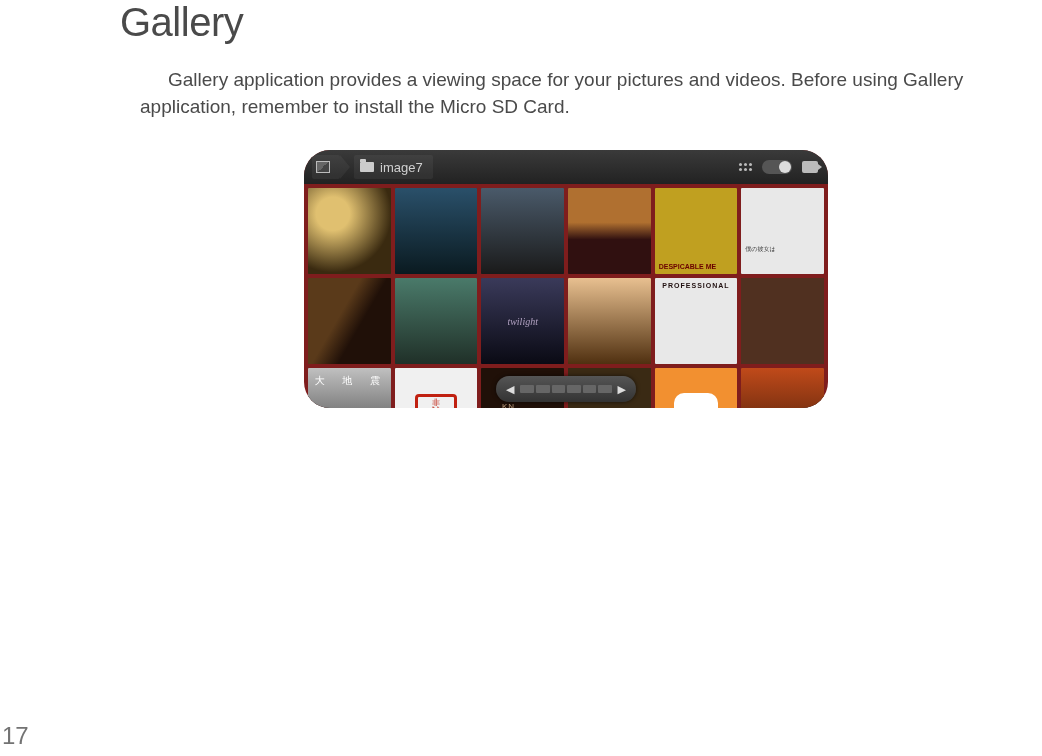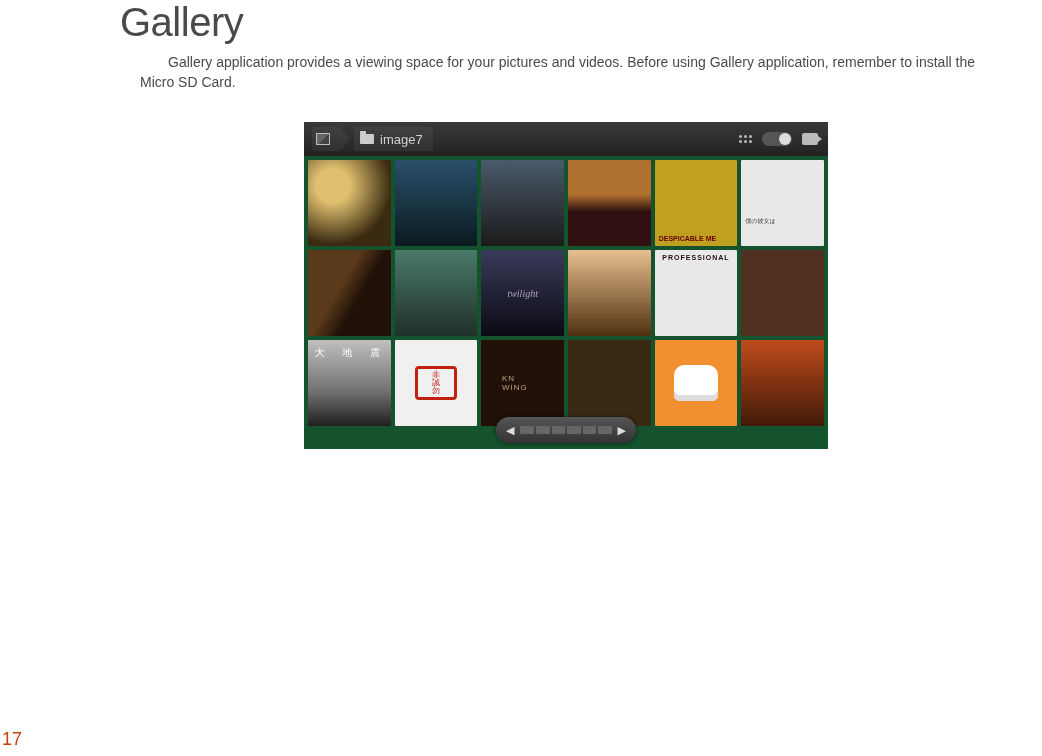--- a/index.html
+++ b/index.html
@@ -14,43 +14,44 @@
   }
   .page {
     padding: 0 30px 0 120px;
   }
   .title {
     font-size: 40px;
     font-weight: 300;
     letter-spacing: -0.5px;
     color: #4a4a4a;
     margin-top: 0;
-    margin-bottom: 8px;
+    margin-bottom: 22px;
     font-stretch: condensed;
   }
   .para {
-    font-size: 14px;
+    font-size: 19px;
     line-height: 1.4;
     color: #4a4a4a;
     margin-bottom: 16px;
     text-indent: 28px;
     font-stretch: condensed;
     padding: 0 20px;
   }
   .screenshot-wrap {
     display: flex;
     justify-content: center;
     margin-top: 30px;
   }
   .screenshot {
     width: 524px;
-    height: 327px;
-    background: #14532d;
+    height: 258px;
+    background: #7f1d1d;
     position: relative;
     overflow: hidden;
+    border-radius: 26px;
   }
   .topbar {
     height: 34px;
     background: linear-gradient(#3a3a3a,#222);
     display: flex;
     align-items: center;
     padding: 0 8px;
     color: #d0d0d0;
     font-size: 13px;
     position: relative;
@@ -163,22 +164,22 @@
     box-shadow:0 0 4px rgba(0,0,0,0.6);
   }
   .pager .arrow{color:#ddd;font-size:11px;}
   .pager .seg{flex:1;height:8px;margin:0 6px;display:flex;gap:2px;}
   .pager .seg span{flex:1;background:#666;border-radius:1px;}
 
   .page-num {
     position:absolute;
     left:2px;
     bottom:6px;
-    font-size:18px;
-    color:#c2410c;
+    font-size:24px;
+    color:#737373;
     font-stretch: condensed;
   }
 
   .t13::after{content:attr(data-label);position:absolute;top:6px;left:50%;transform:translateX(-50%);font-size:10px;color:#fff;font-family:sans-serif;letter-spacing:4px;white-space:pre;}
   .t6::after{content:attr(data-label);position:absolute;bottom:20px;left:4px;font-size:6px;color:#333;}
 </style>
 </head>
 <body>
 
 <div class="page">

